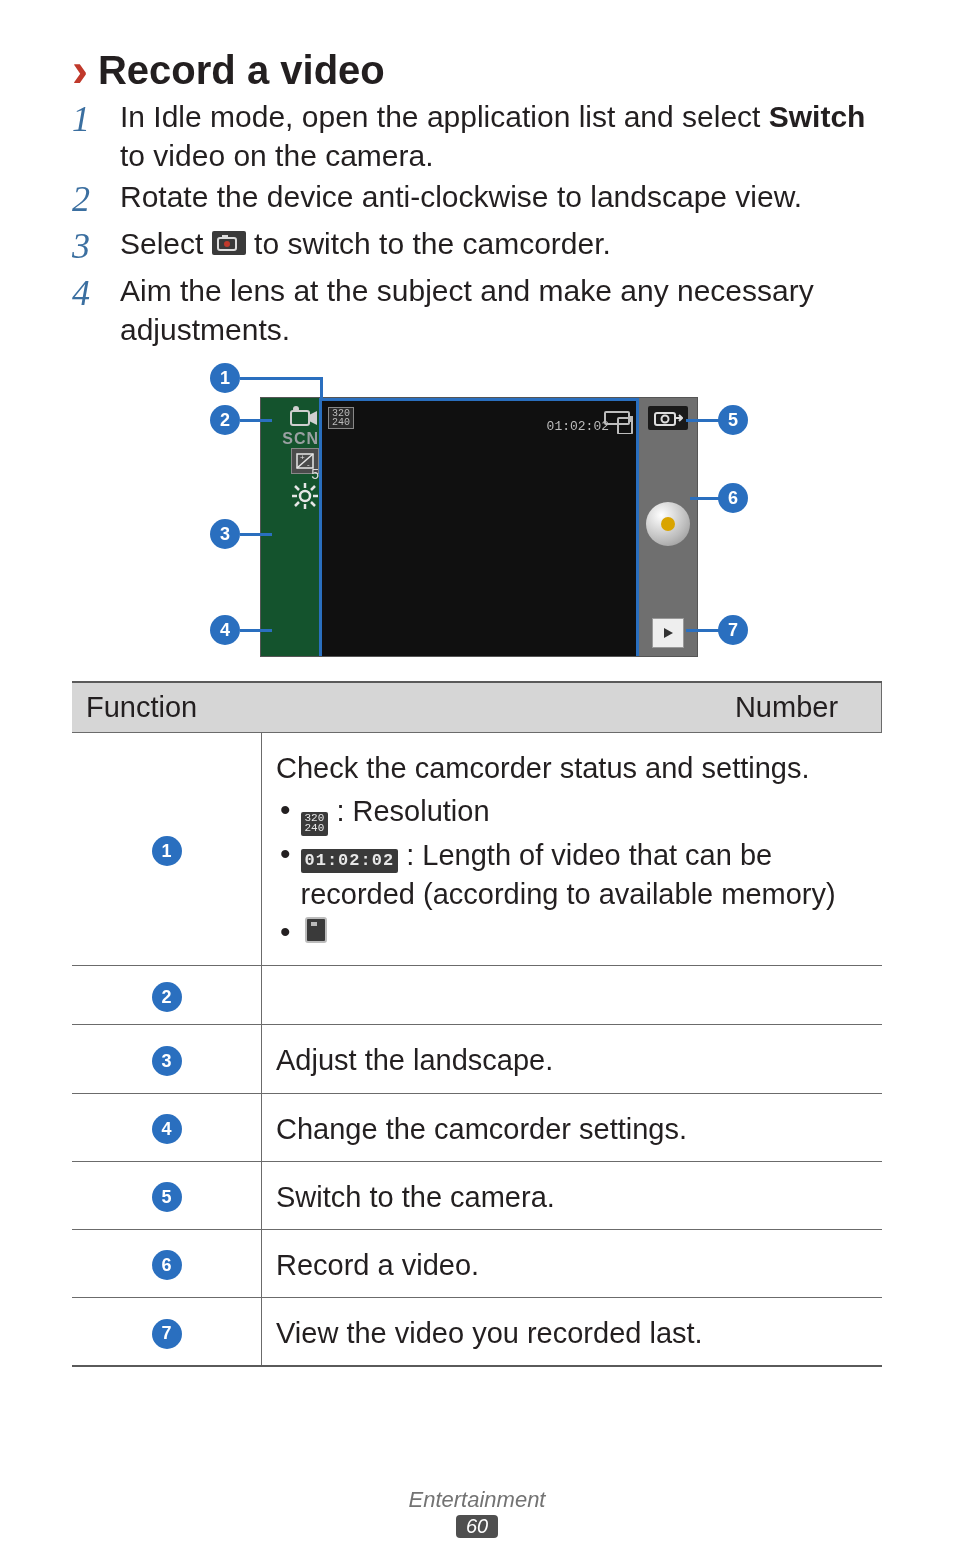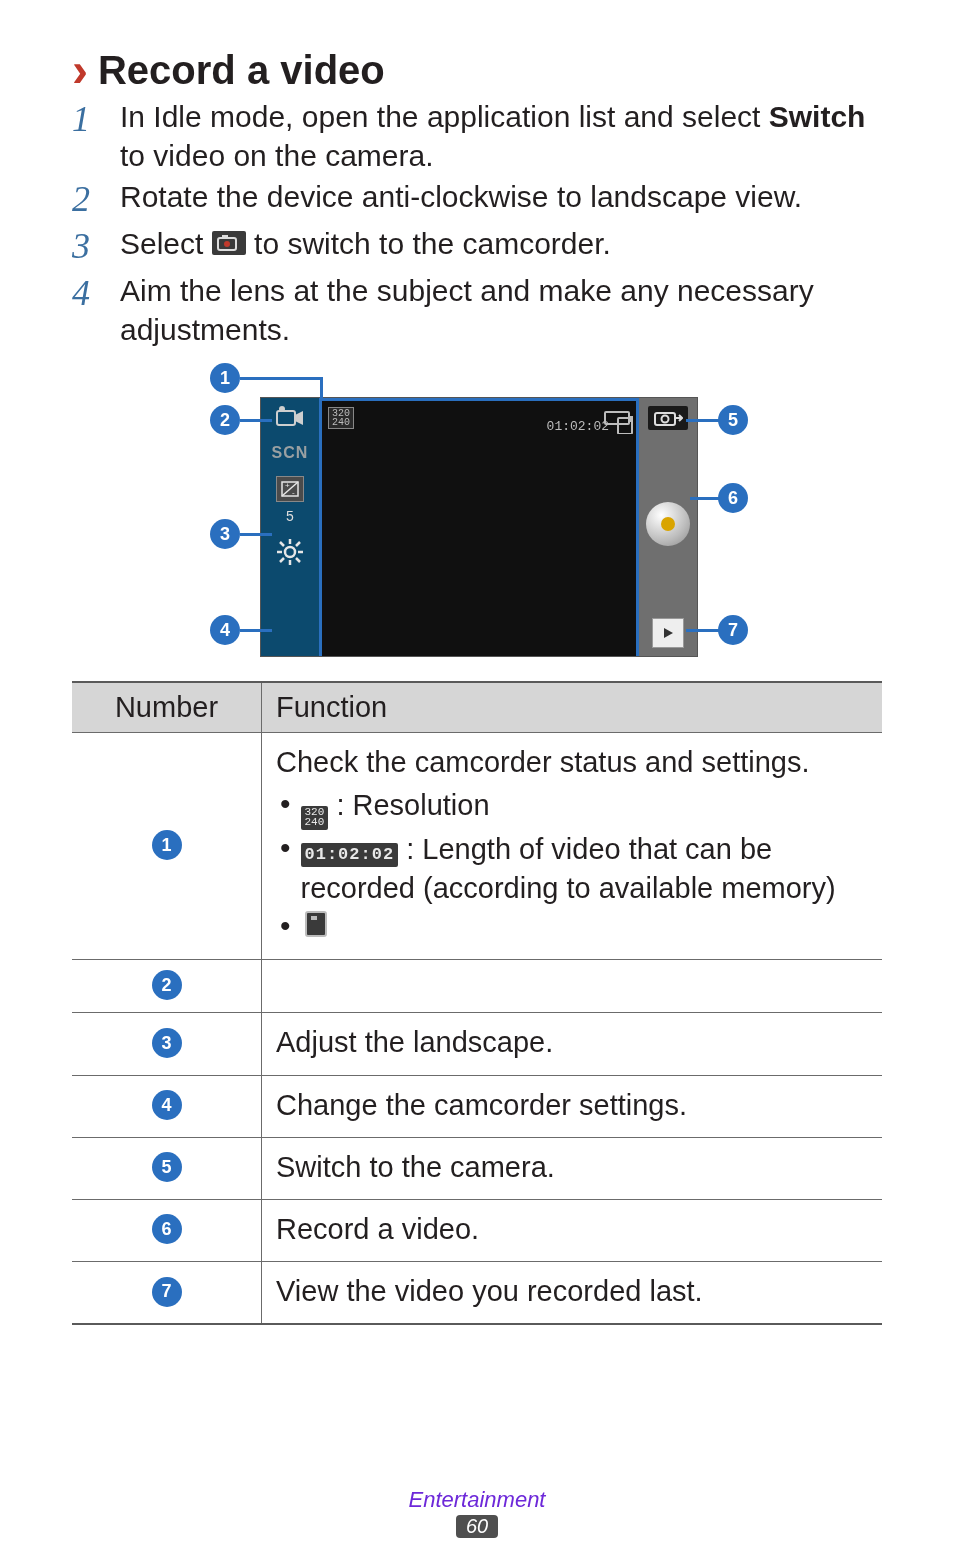--- a/index.html
+++ b/index.html
@@ -20,21 +20,21 @@
   .step-body .bold { font-weight: 800; }
   .inline-icon { display: inline-block; vertical-align: middle; position: relative; top: -2px; }
 
   
   .figure-wrap { display: flex; justify-content: center; margin: 14px 0 18px 0; }
   .figure { position: relative; width: 570px; height: 300px; }
   .cam-ui {
     position: absolute; left: 68px; top: 34px; width: 438px; height: 260px;
     background: #7b7b7b; border: 1px solid #555;
   }
-  .cam-left { position: absolute; left: 0; top: 0; width: 58px; height: 100%; background: #0c4a6e; display:flex; flex-direction:column; align-items:center; padding-top:6px; gap:14px; }
+  .cam-left { position: absolute; left: 0; top: 0; width: 58px; height: 100%; background: #14532d; display:flex; flex-direction:column; align-items:flex-end; padding-top:6px; }
   .cam-right { position: absolute; right: 0; top: 0; width: 58px; height: 100%; background: #6f6f6f; display:flex; flex-direction:column; align-items:center; justify-content:space-between; padding:8px 0; }
   .cam-view {
     position: absolute; left: 58px; right: 58px; top: 0; bottom: 0;
     background: #101010; border: 3px solid #2a6fbf; border-top-width: 0; border-bottom-width: 0;
   }
   .cam-statusbar {
     position:absolute; left:58px; right:58px; top:0; height:36px;
     border:3px solid #2a6fbf; border-bottom:none; background:#101010;
     display:flex; justify-content:space-between; align-items:center; padding:0 6px;
     font-family: "Courier New", monospace; font-size: 14px; color:#bcbcbc;
@@ -60,34 +60,34 @@
   .line { position:absolute; background:#2a6fbf; height:3px; }
   .vline { position:absolute; background:#2a6fbf; width:3px; }
 
   
   .func-table { margin-top: 6px; border-top: 2px solid #5a5a5a; border-bottom: 2px solid #5a5a5a; width: 100%; }
   .ft-header { display:flex; background:#d6d6d6; }
   .ft-cell-h { padding: 8px 14px; font-size: 29px; }
   .ft-col1 { width: 190px; border-right: 1.5px solid #6b6b6b; text-align:center; display:flex; align-items:center; justify-content:center; }
   .ft-col2 { flex:1; }
   .ft-row { display:flex; border-top: 1.5px solid #6b6b6b; }
-  .ft-cell { padding: 10px 14px 12px 14px; font-size: 29px; line-height: 1.35; }
+  .ft-cell { padding: 16px 14px 12px 14px; font-size: 29px; line-height: 1.35; }
   .ft-cell .bullets { list-style:none; margin-top:4px; }
   .ft-cell .bullets li { display:flex; align-items:flex-start; gap:10px; padding-left:4px; }
   .ft-cell .bullets li::before { content:"•"; font-size:30px; line-height:1.2; }
   .table-badge { width: 30px; height: 30px; border-radius: 50%; background:#2a6fbf; color:#fff; font-weight:800; font-size:18px; display:inline-flex; align-items:center; justify-content:center; font-family: Arial, sans-serif; }
 
   .ico-chip { display:inline-flex; align-items:center; justify-content:center; background:#3a3a3a; color:#e8e8e8; font-family:"Courier New", monospace; font-size:17px; padding:1px 4px; border-radius:2px; line-height:1; height:24px; }
   .ico-chip.wide { letter-spacing:1px; font-weight:700; }
   .ico-chip.sd { width:22px; height:26px; background:#3a3a3a; border-radius:3px; padding:0; position:relative; }
   .ico-chip.sd::before { content:""; position:absolute; left:4px; top:3px; width:6px; height:4px; background:#bbb; }
 
   
   .footer { position:absolute; bottom:28px; left:0; right:0; text-align:center; }
-  .footer .fsection { font-style: italic; font-size: 22px; color:#6d28d9; }
+  .footer .fsection { font-style: italic; font-size: 22px; color:#737373; }
   .footer .pgnum { margin-top:2px; display:inline-block; background:#4f4f4f; color:#fff; font-size:20px; padding:0 10px; border-radius:4px; font-style: italic; }
 </style>
 </head>
 <body>
 
 <div class="page">
 
   <div class="section-head">
     <span class="chevron">›</span>
     <span class="section-title">Record a video</span>
@@ -219,22 +219,22 @@
       <div class="badge" style="left:526px; top:120px;">6</div>
       <div class="line" style="left:498px; top:134px; width:30px;"></div>
 
       <div class="badge" style="left:526px; top:252px;">7</div>
       <div class="line" style="left:494px; top:266px; width:34px;"></div>
     </div>
   </div>
 
   <div class="func-table">
     <div class="ft-header">
+      <div class="ft-cell-h ft-col2">Function</div>
       <div class="ft-cell-h ft-col1">Number</div>
-      <div class="ft-cell-h ft-col2">Function</div>
     </div>
 
     <div class="ft-row">
       <div class="ft-cell ft-col1">
         <span class="table-badge">1</span>
       </div>
       <div class="ft-cell ft-col2">
         <div>Check the camcorder status and settings.</div>
         <ul class="bullets">
           <li>

